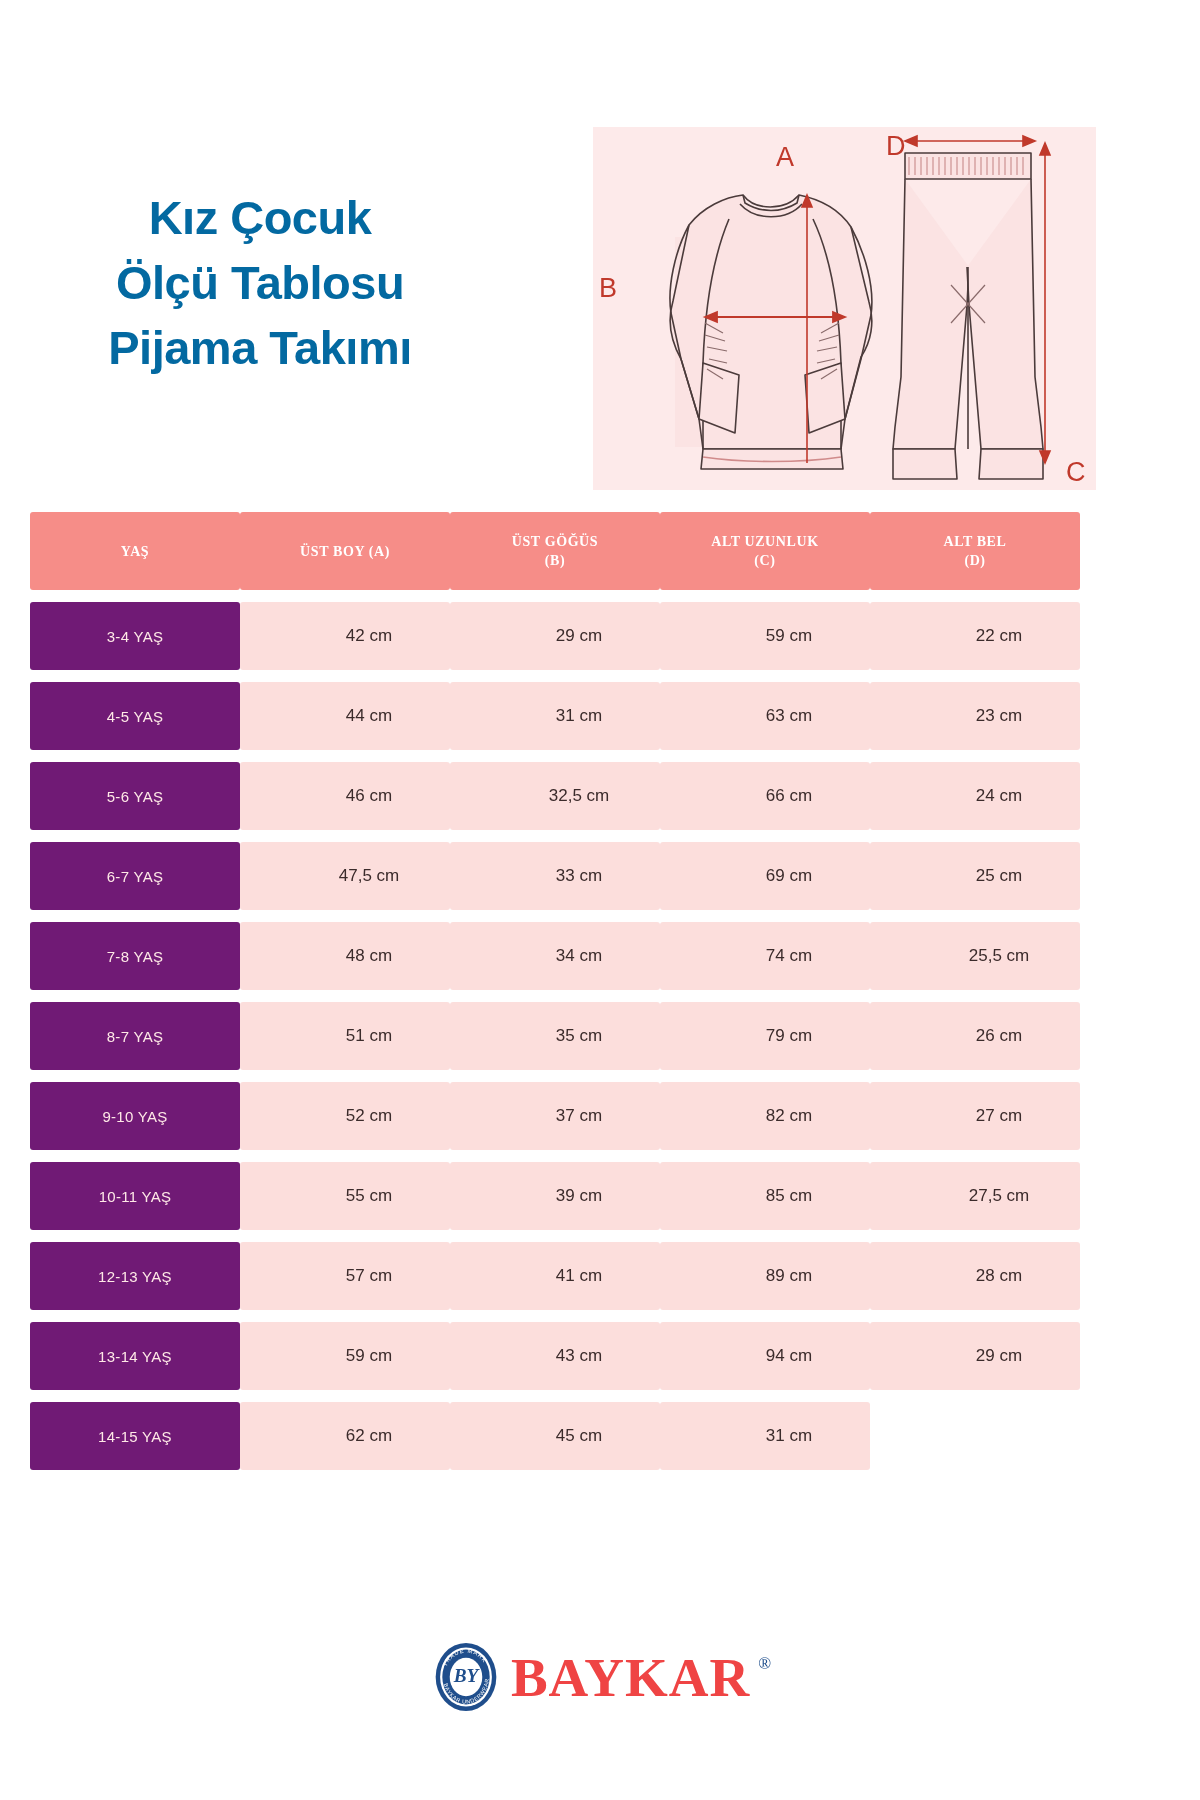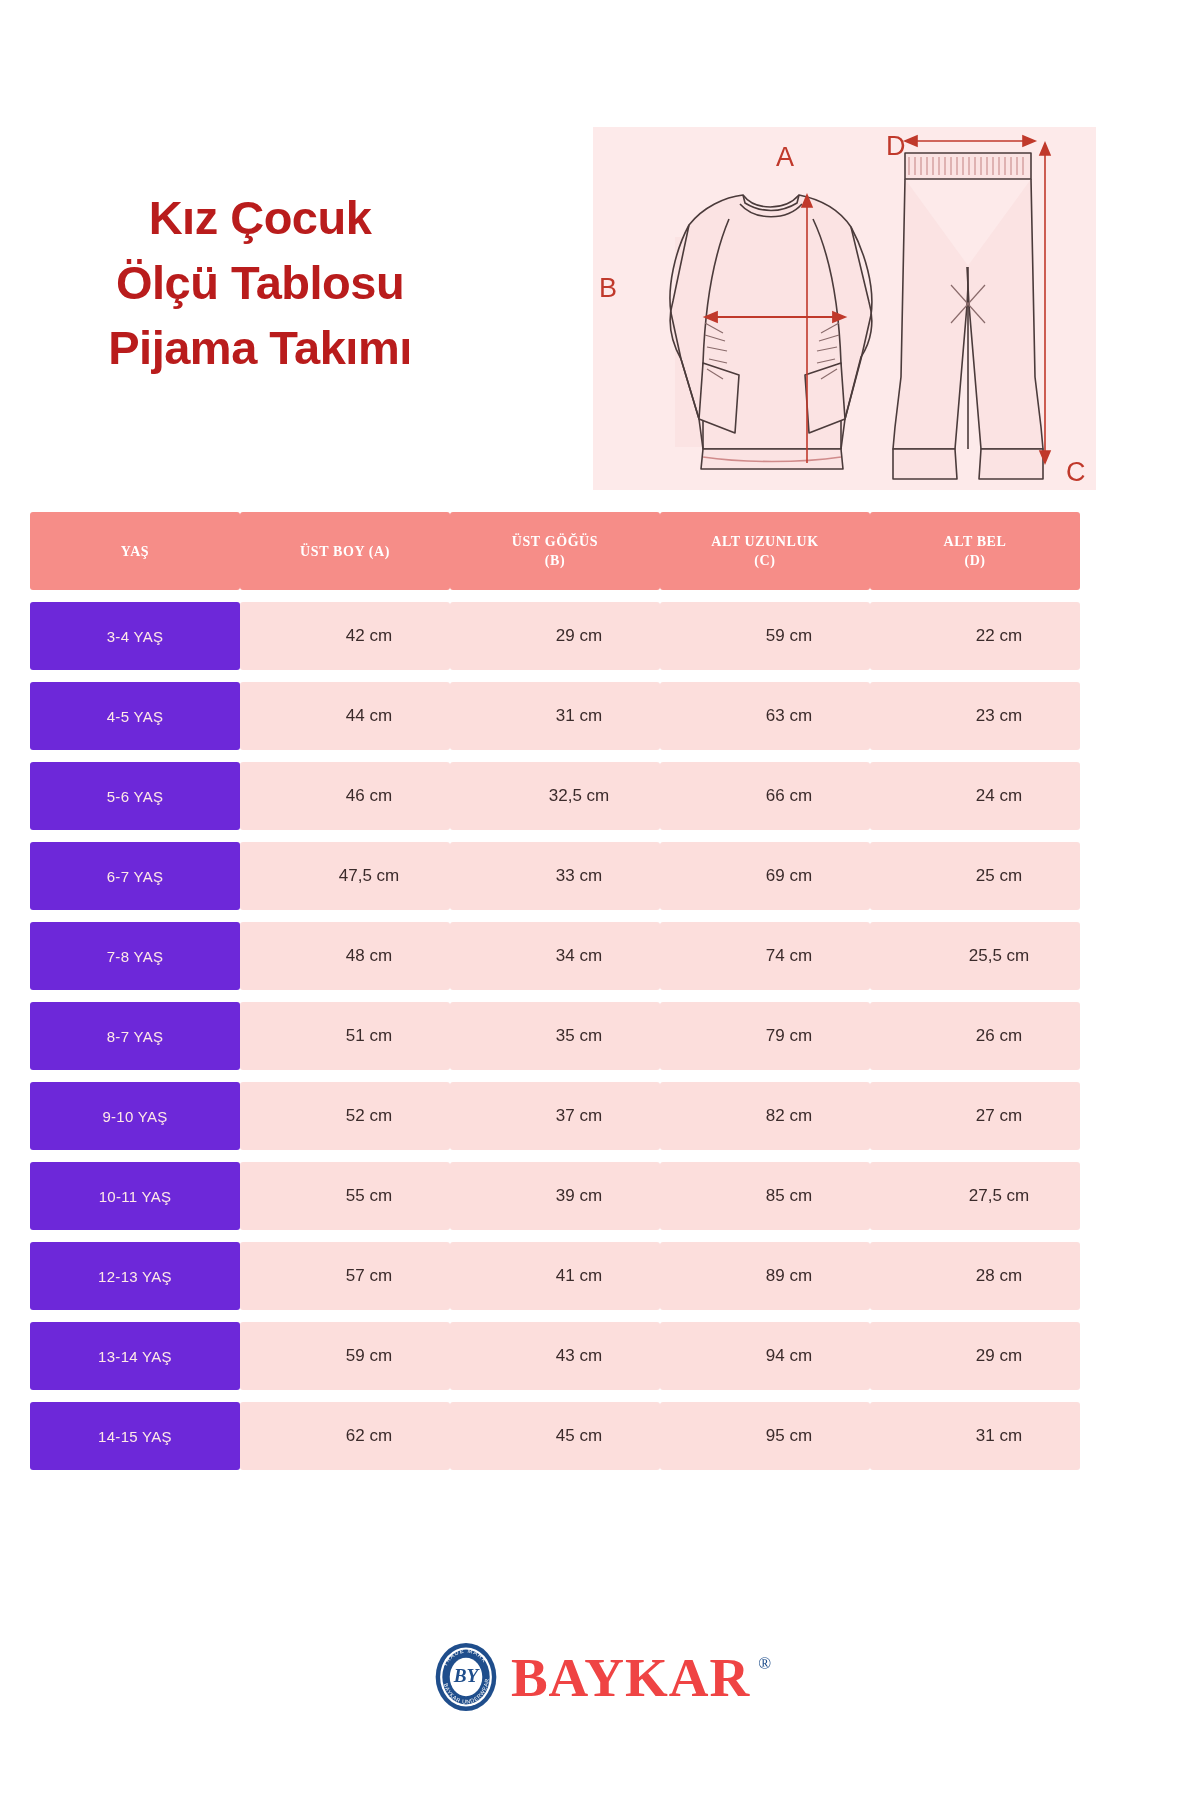--- a/index.html
+++ b/index.html
@@ -18,21 +18,21 @@
     width:1200px;
   }
 
   .title-block{
     position:absolute;
     left:0px;top:185px;
     width:520px;
     text-align:center;
   }
   .title-line{
-    color:#b91c1c;
+    color:#0369a1;
     font-size:47px;
     font-weight:bold;
     line-height:65px;
     letter-spacing:-0.5px;
     white-space:nowrap;
   }
 
   
   .illus{
     position:absolute;
@@ -85,21 +85,21 @@
     font-size:14px;
     letter-spacing:0.6px;
     line-height:19px;
   }
 
   .drow .cell{
     height:68px;
     font-size:17px;
   }
   .drow .age{
-    background:#6d28d9;
+    background:#701a75;
     color:#ffe9e7;
     font-size:15px;
     letter-spacing:0.3px;
   }
   .drow .val{
     background:#fcdedc;
     color:#3b2b2b;
     padding-left:48px;
   }
 
@@ -334,21 +334,20 @@
         <div class="cell c0 age">13-14 YAŞ</div>
         <div class="cell c1 val">59 cm</div>
         <div class="cell c2 val">43 cm</div>
         <div class="cell c3 val">94 cm</div>
         <div class="cell c4 val">29 cm</div>
       </div>
       <div class="row drow">
         <div class="cell c0 age">14-15 YAŞ</div>
         <div class="cell c1 val">62 cm</div>
         <div class="cell c2 val">45 cm</div>
-        <div class="cell c3 val">95 cm</div>
         <div class="cell c4 val">31 cm</div>
       </div>
     </div>
 </div>
 
 <div class="logo">
   <svg class="seal" viewBox="0 0 100 100">
     <ellipse cx="50" cy="50" rx="41" ry="46" fill="#1f4e8c"></ellipse>
     <ellipse cx="50" cy="50" rx="35" ry="40" fill="#ffffff"></ellipse>
     <ellipse cx="50" cy="50" rx="32" ry="37" fill="#1f4e8c"></ellipse>

